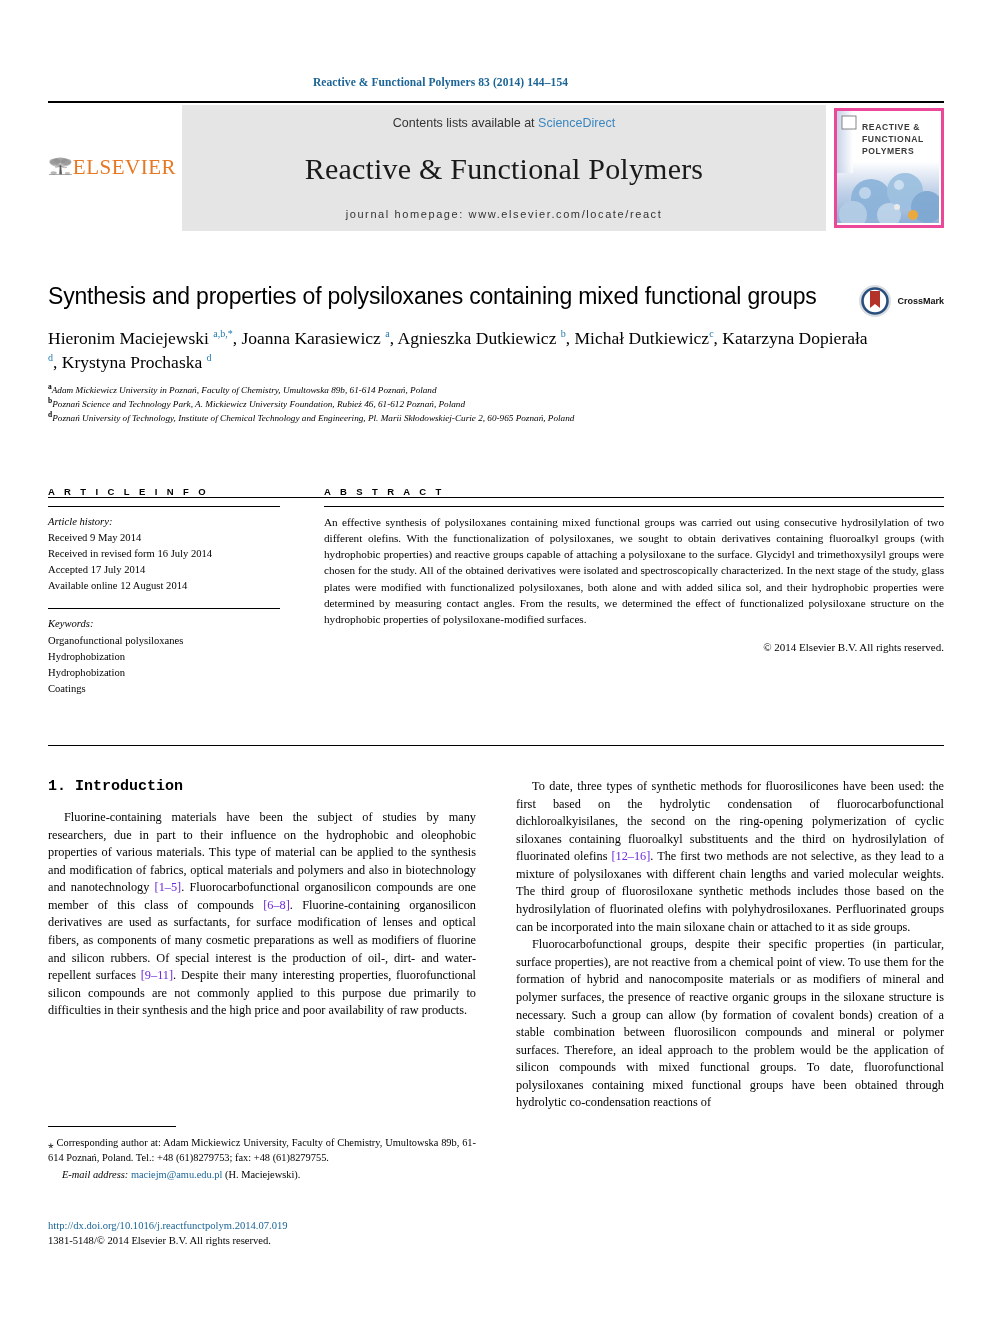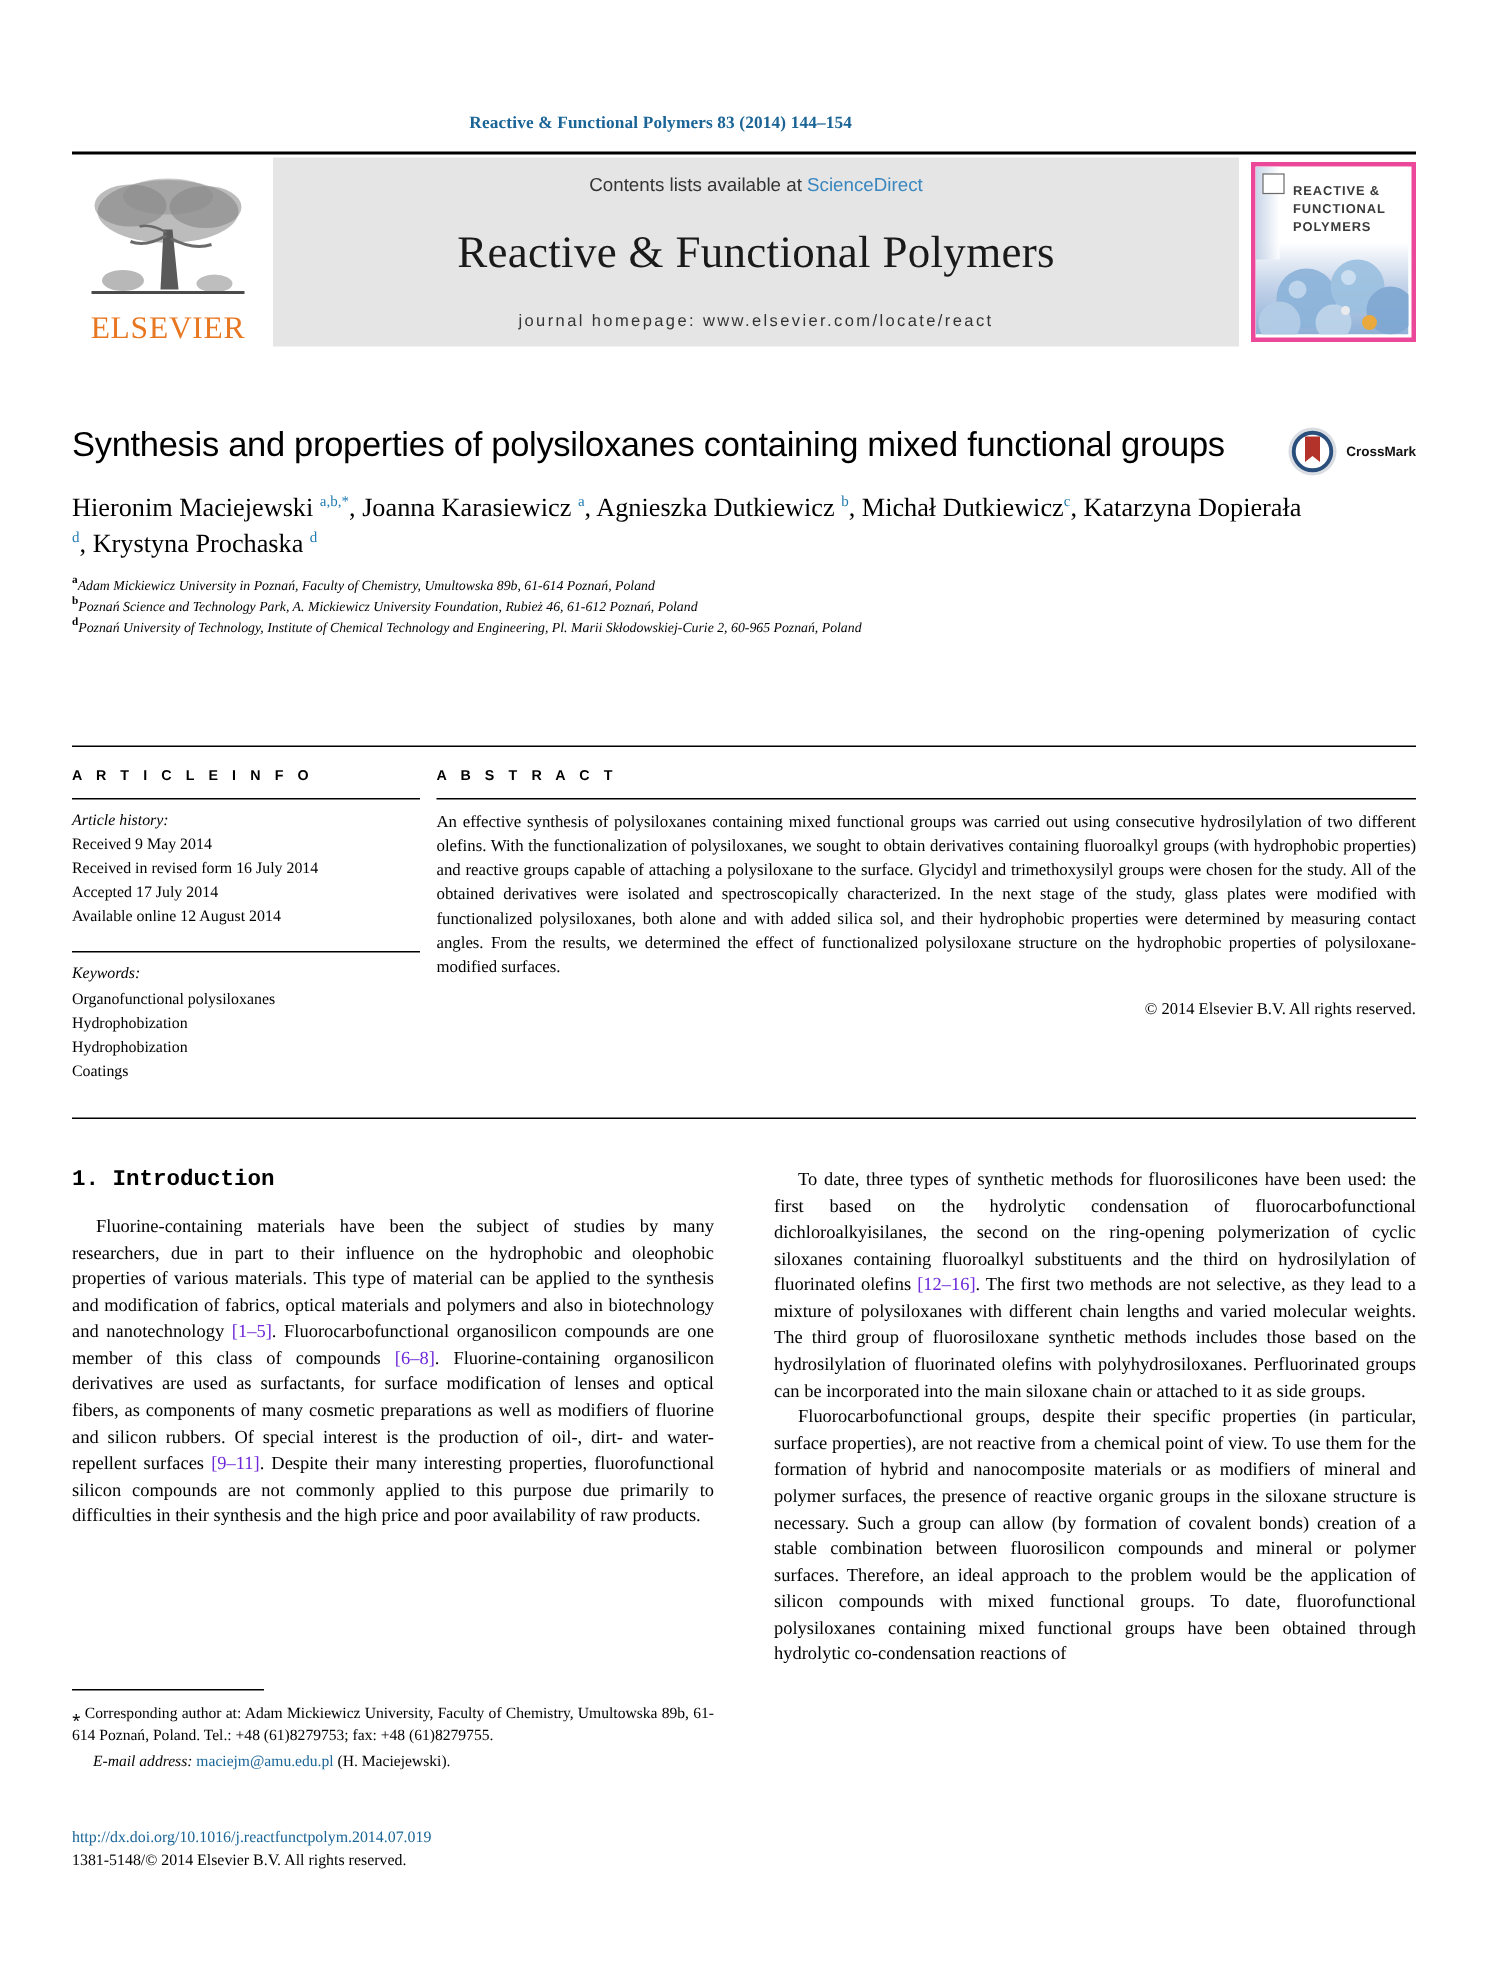--- a/index.html
+++ b/index.html
@@ -49,21 +49,21 @@
     display: flex;
     align-items: stretch;
     height: 126px;
     padding-top: 2px;
   }
   .elsevier-logo {
     width: 128px;
     flex: 0 0 128px;
     position: relative;
     display: flex;
-    flex-direction: column;
+    flex-direction: row;
     justify-content: flex-end;
     align-items: center;
     padding-bottom: 2px;
   }
   .tree-svg { display:block; }
   .elsevier-word {
     font-family: "Liberation Serif", serif;
     font-size: 21px;
     letter-spacing: 0.5px;
     color: #E87722;
@@ -178,25 +178,25 @@
   
   .rule-top {
     position: absolute;
     left: 48px;
     top: 497px;
     width: 896px;
     border-top: 1px solid #000;
   }
   .infoabs {
     position: absolute;
-    top: 512px;
-    left: 48px;
-    width: 896px;
-    display: flex;
-    gap: 11px;
+    top: 486px;
+    left: 48px;
+    width: 896px;
+    display: flex;
+    gap: 44px;
   }
   .col-info { flex: 0 0 232px; }
   .col-abs  { flex: 1 1 auto; }
 
   .sec-head {
     font-family: "Liberation Sans", sans-serif;
     font-size: 9.5px;
     font-weight: bold;
     letter-spacing: 3.4px;
     color: #000;

